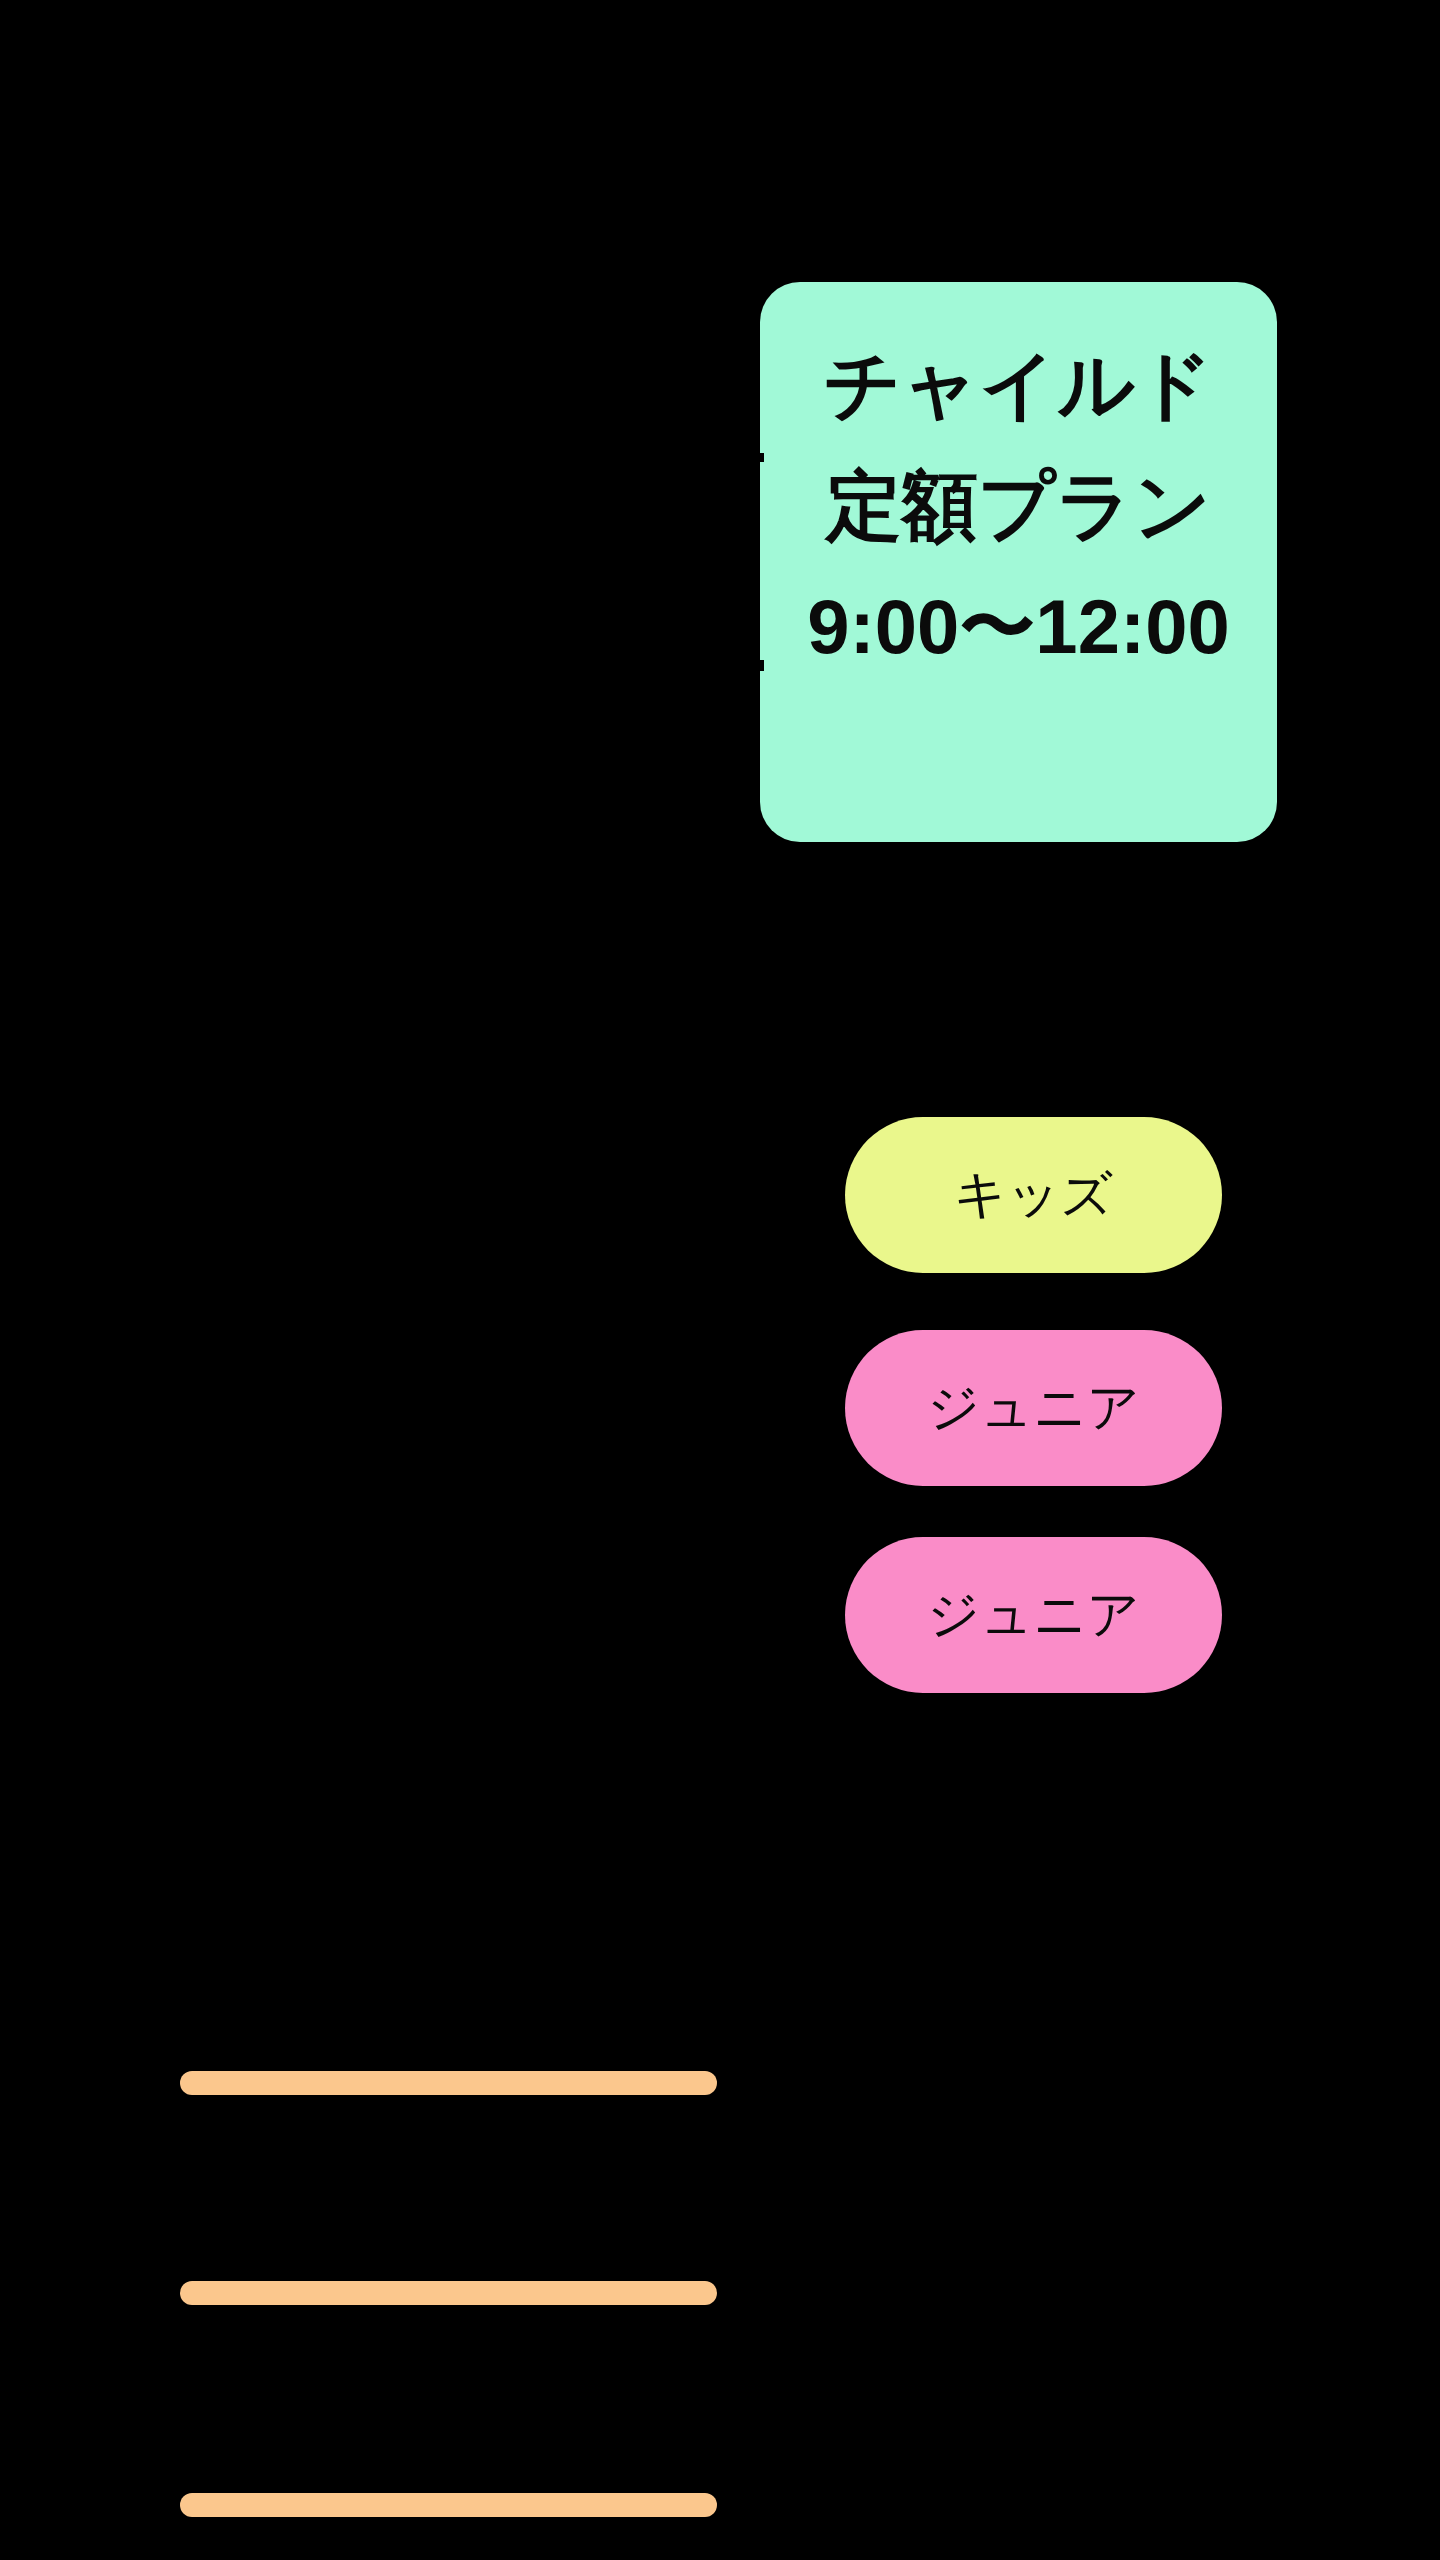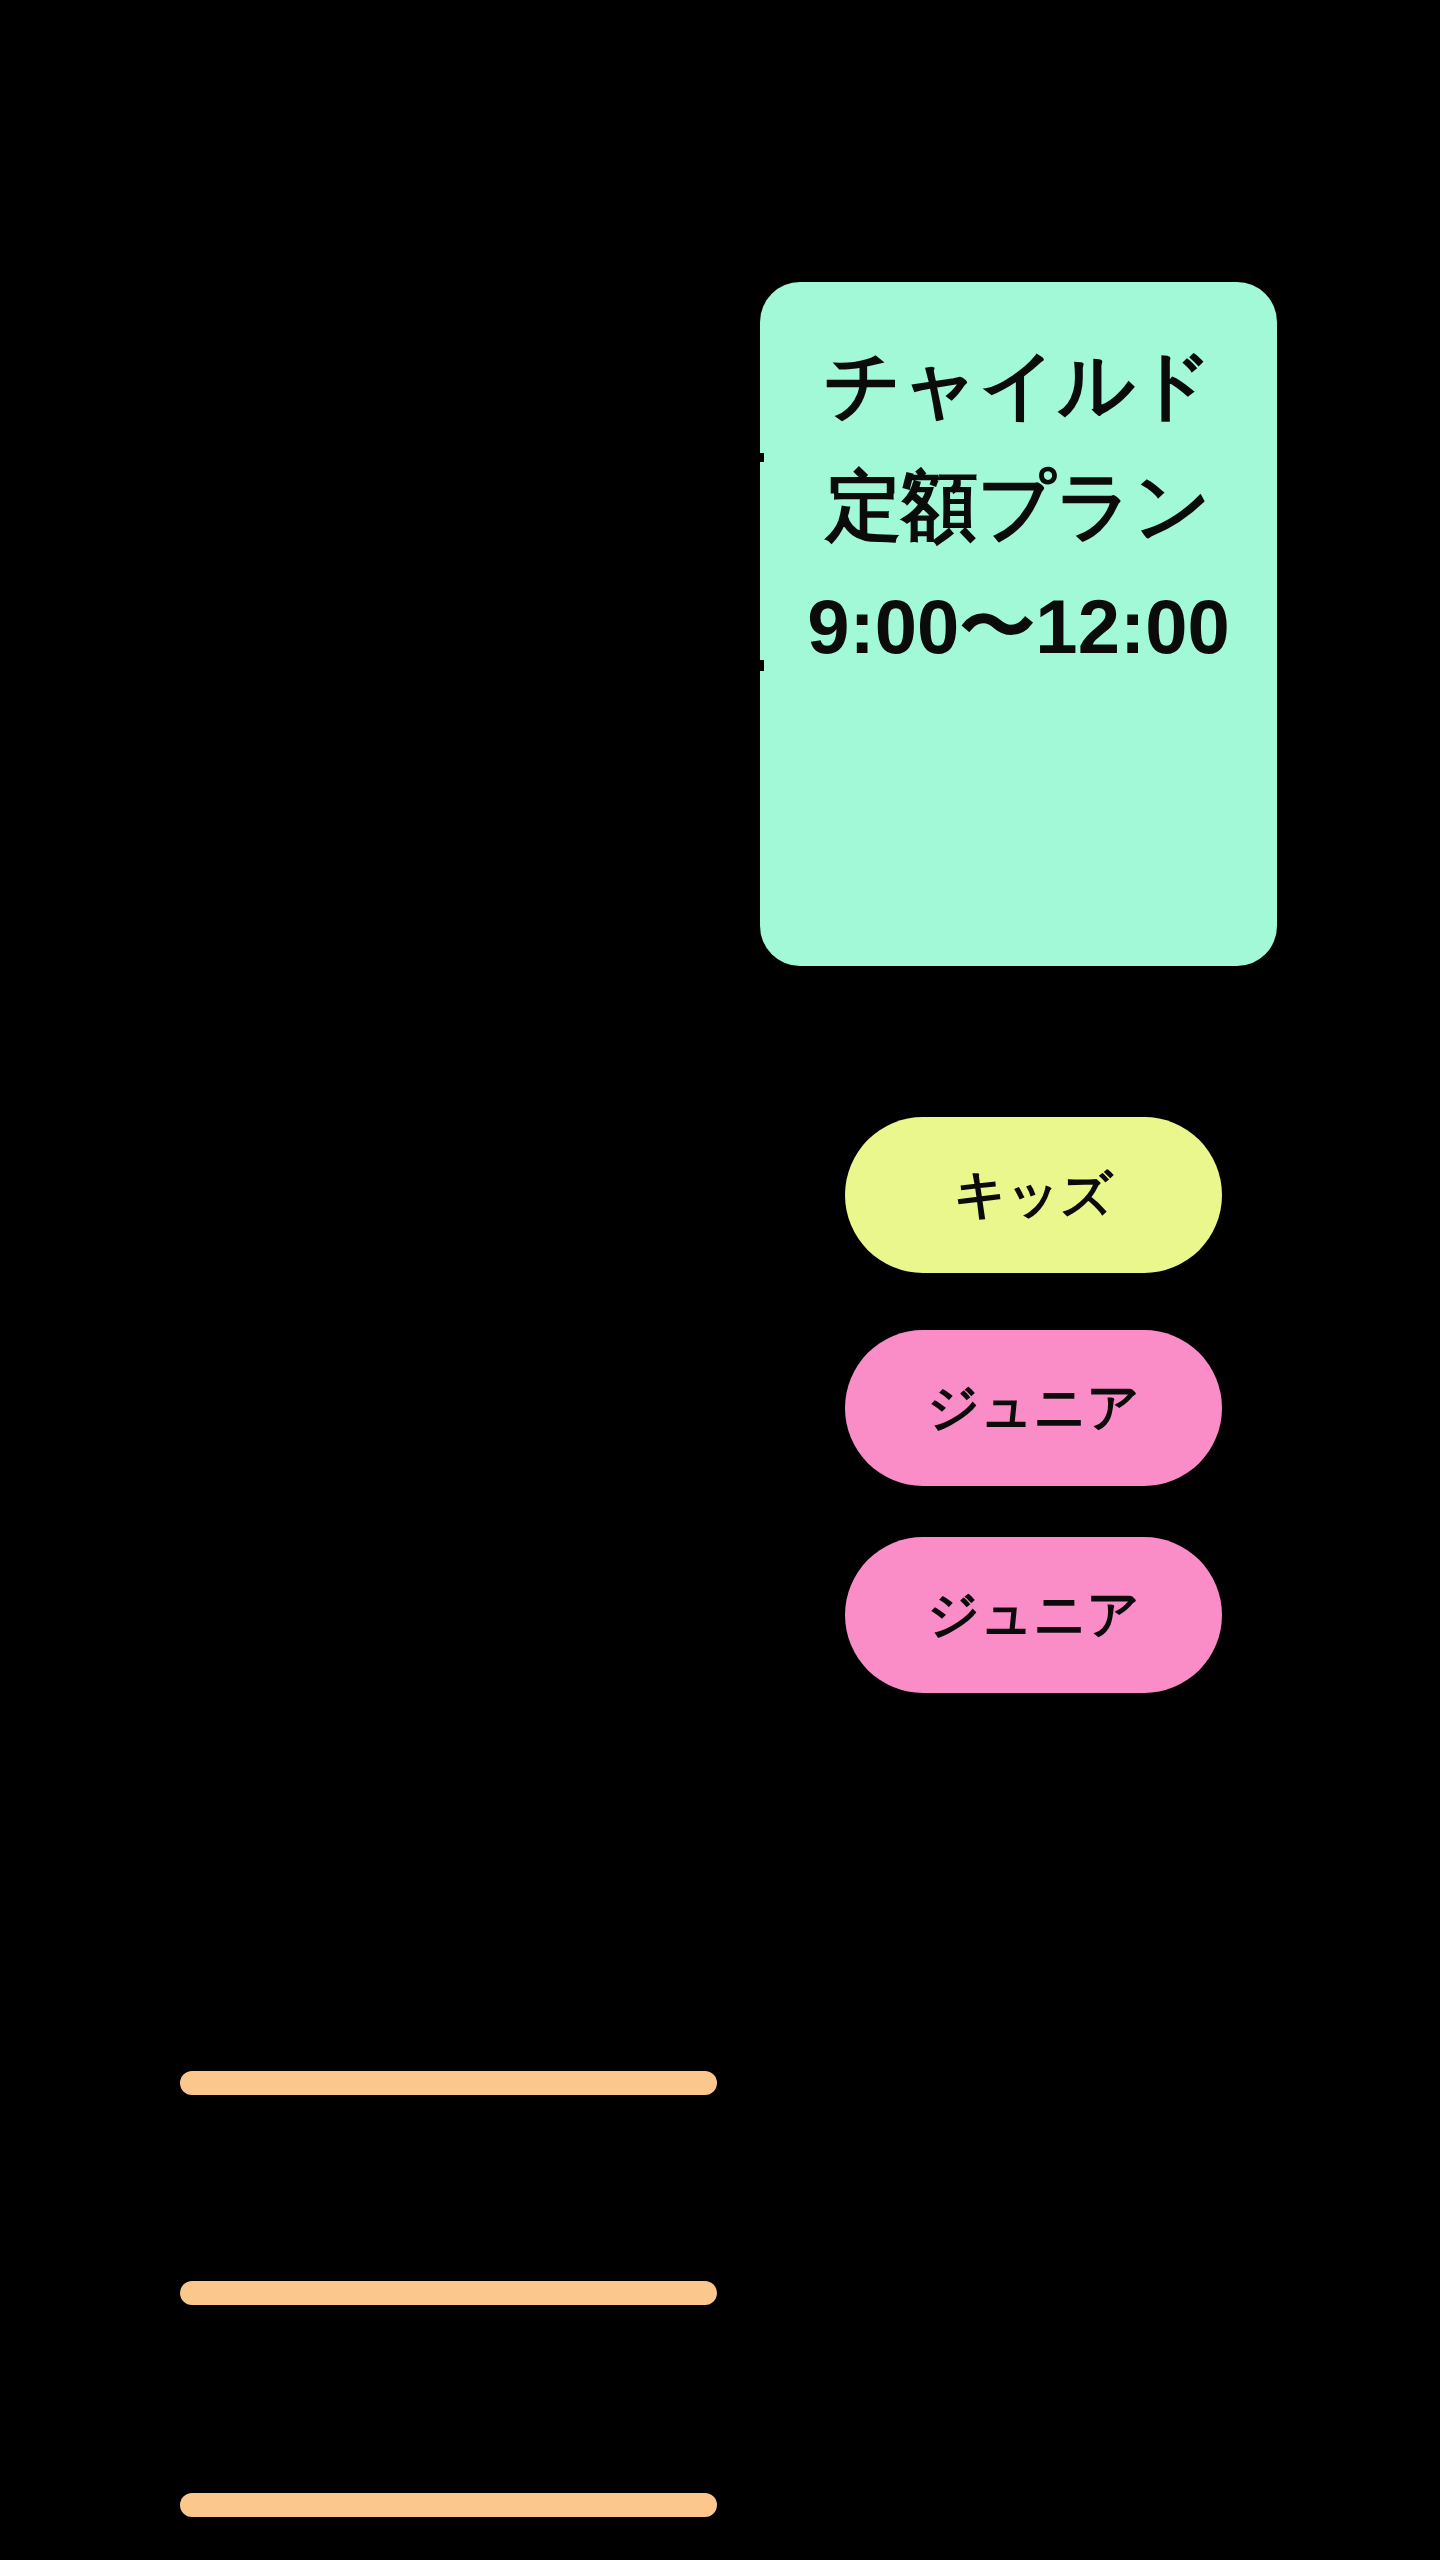--- a/index.html
+++ b/index.html
@@ -15,21 +15,21 @@
     overflow: hidden;
     font-family: "Liberation Sans", sans-serif;
   }
 
   
   .plan-card {
     position: absolute;
     left: 760px;
     top: 282px;
     width: 517px;
-    height: 684px;
+    height: 560px;
     background: #A1F9D7;
     border-radius: 40px;
     display: flex;
     flex-direction: column;
     align-items: center;
     padding-top: 42px;
     box-sizing: border-box;
   }
   .plan-card .line {
     display: block;
@@ -44,21 +44,21 @@
   
   .pill {
     position: absolute;
     left: 845px;
     width: 377px;
     height: 156px;
     border-radius: 78px;
     display: flex;
     align-items: center;
     justify-content: center;
-    font-weight: bold;
+    font-weight: normal;
     color: #0B0B0B;
     white-space: nowrap;
   }
   .pill-kids        { top: 1117px; background: #EAF78C; font-size: 52px; }
   .pill-junior-1    { top: 1330px; background: #FA8CC8; font-size: 52px; }
   .pill-junior-2    { top: 1537px; background: #FA8CC8; font-size: 52px; }
   .pill-acrobat-pro { top: 2165px; left: 847px; background: #BA6AF0; font-size: 44px; }
 
   
   .divider {

